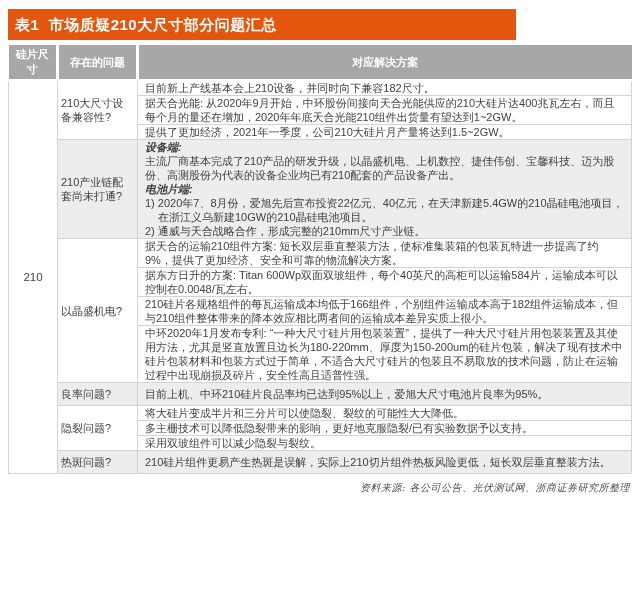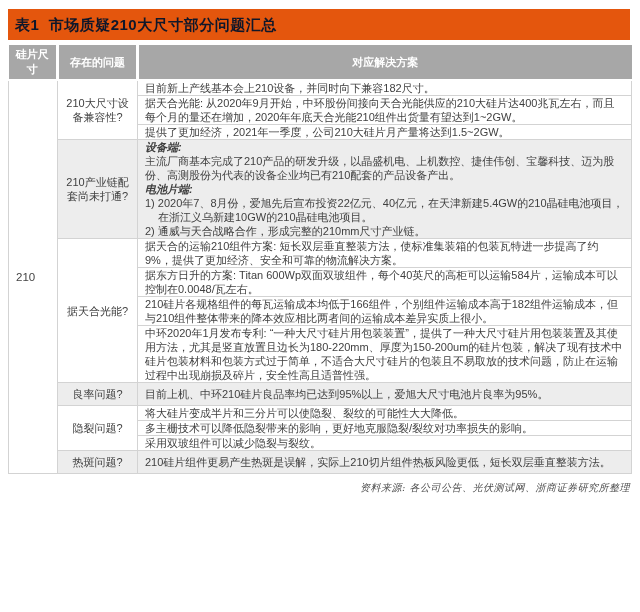--- a/index.html
+++ b/index.html
@@ -4,22 +4,22 @@
 <style>
   html,body{margin:0;padding:0;}
   body{
     width:640px;height:612px;background:#ffffff;
     font-family:"Liberation Sans",sans-serif;
     -webkit-font-smoothing:antialiased;
   }
   .page{width:640px;height:612px;overflow:hidden;}
   .title-bar{
     margin:9px 10px 5px 8px;
-    width:622px;height:31px;box-sizing:border-box;
-    background:#e4560d;color:#0f172a;
+    width:508px;height:31px;box-sizing:border-box;
+    background:#e4560d;color:#ffffff;
     font-size:15px;font-weight:bold;
     line-height:31px;padding-left:7px;
     white-space:pre-wrap;letter-spacing:0.5px;
   }
   table.main{
     margin-left:8px;width:623px;
     border-collapse:collapse;table-layout:fixed;
   }
   col.c1{width:49px;} col.c2{width:80px;} col.c3{width:494px;}
   th{
@@ -31,24 +31,24 @@
     border-top:none;border-left:none;
   }
   th:last-child{border-right:none;}
   td{
     border:1px solid #d3d3d3;
     font-size:11px;color:#3f3f3f;
     line-height:14px;vertical-align:middle;
     padding:0 7px;box-sizing:border-box;
   }
   td.wafer{
-    background:#ffffff;
+    text-align:center;background:#ffffff;
     font-size:11.5px;color:#444444;
   }
-  td.prob{text-align:center;padding:4px 3px;color:#3f3f3f;margin-top:44px;}
+  td.prob{text-align:left;padding:4px 3px;color:#3f3f3f;margin-top:44px;}
   .bg-w{background:#ffffff;}
   .bg-g{background:#ededed;}
   .sub{font-weight:bold;font-style:italic;}
   .hang{padding-left:13px;text-indent:-13px;}
   .source-note{
     margin:7px 10px 0 0;text-align:right;
     font-family:"DejaVu Serif",serif;font-style:italic;
     font-size:10px;color:#4d4d4d;letter-spacing:0.5px;padding-left:25px;
   }
 </style>
@@ -91,21 +91,21 @@
         <td class="bg-g">
           <div class="sub">设备端:</div>
           <div>主流厂商基本完成了210产品的研发升级，以晶盛机电、上机数控、捷佳伟创、宝馨科技、迈为股份、高测股份为代表的设备企业均已有210配套的产品设备产出。</div>
           <div class="sub">电池片端:</div>
           <div class="hang">1) 2020年7、8月份，爱旭先后宣布投资22亿元、40亿元，在天津新建5.4GW的210晶硅电池项目，在浙江义乌新建10GW的210晶硅电池项目。</div>
           <div class="hang">2) 通威与天合战略合作，形成完整的210mm尺寸产业链。</div>
         </td>
       </tr>
 
       <tr>
-        <td class="prob bg-w" rowspan="4">据天合光能?</td>
+        <td class="prob bg-w" rowspan="4">以晶盛机电?</td>
         <td class="bg-w">据天合的运输210组件方案: 短长双层垂直整装方法，使标准集装箱的包装瓦特进一步提高了约9%，提供了更加经济、安全和可靠的物流解决方案。</td>
       </tr>
       <tr>
         <td class="bg-w">据东方日升的方案: Titan 600Wp双面双玻组件，每个40英尺的高柜可以运输584片，运输成本可以控制在0.0048/瓦左右。</td>
       </tr>
       <tr>
         <td class="bg-w">210硅片各规格组件的每瓦运输成本均低于166组件，个别组件运输成本高于182组件运输成本，但与210组件整体带来的降本效应相比两者间的运输成本差异实质上很小。</td>
       </tr>
       <tr>
         <td class="bg-w">中环2020年1月发布专利: “一种大尺寸硅片用包装装置”，提供了一种大尺寸硅片用包装装置及其使用方法，尤其是竖直放置且边长为180-220mm、厚度为150-200um的硅片包装，解决了现有技术中硅片包装材料和包装方式过于简单，不适合大尺寸硅片的包装且不易取放的技术问题，防止在运输过程中出现崩损及碎片，安全性高且适普性强。</td>
@@ -114,21 +114,21 @@
       <tr>
         <td class="prob bg-g">良率问题?</td>
         <td class="bg-g">目前上机、中环210硅片良品率均已达到95%以上，爱旭大尺寸电池片良率为95%。</td>
       </tr>
 
       <tr>
         <td class="prob bg-w" rowspan="3">隐裂问题?</td>
         <td class="bg-w">将大硅片变成半片和三分片可以使隐裂、裂纹的可能性大大降低。</td>
       </tr>
       <tr>
-        <td class="bg-w">多主栅技术可以降低隐裂带来的影响，更好地克服隐裂/裂纹对功率损失的影响。</td>
+        <td class="bg-w">多主栅技术可以降低隐裂带来的影响，更好地克服隐裂/已有实验数据予以支持。</td>
       </tr>
       <tr>
         <td class="bg-w">采用双玻组件可以减少隐裂与裂纹。</td>
       </tr>
 
       <tr>
         <td class="prob bg-g">热斑问题?</td>
         <td class="bg-g">210硅片组件更易产生热斑是误解，实际上210切片组件热板风险更低，短长双层垂直整装方法。</td>
       </tr>
     </tbody>

